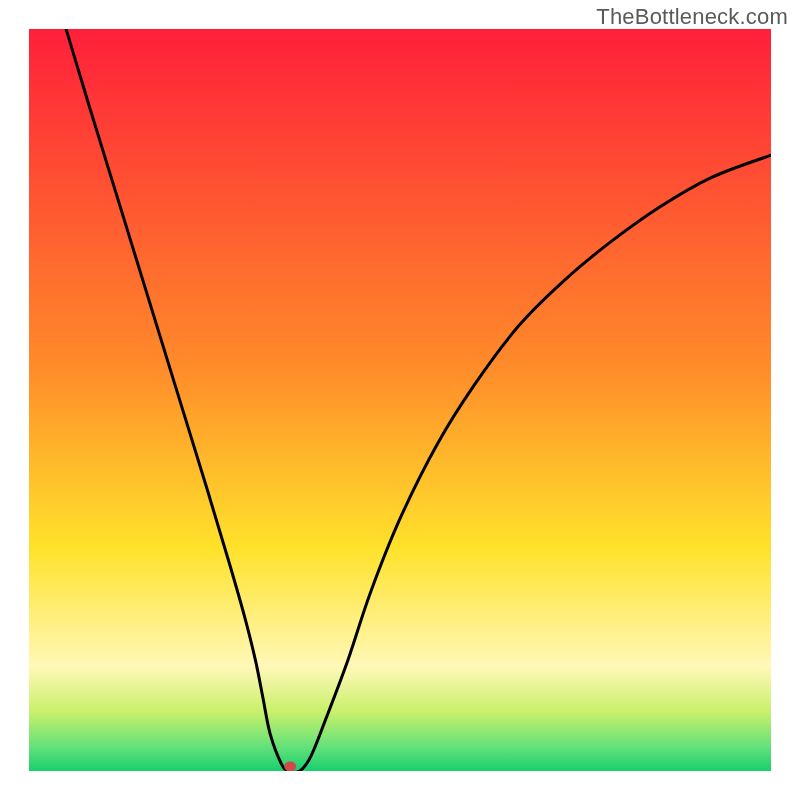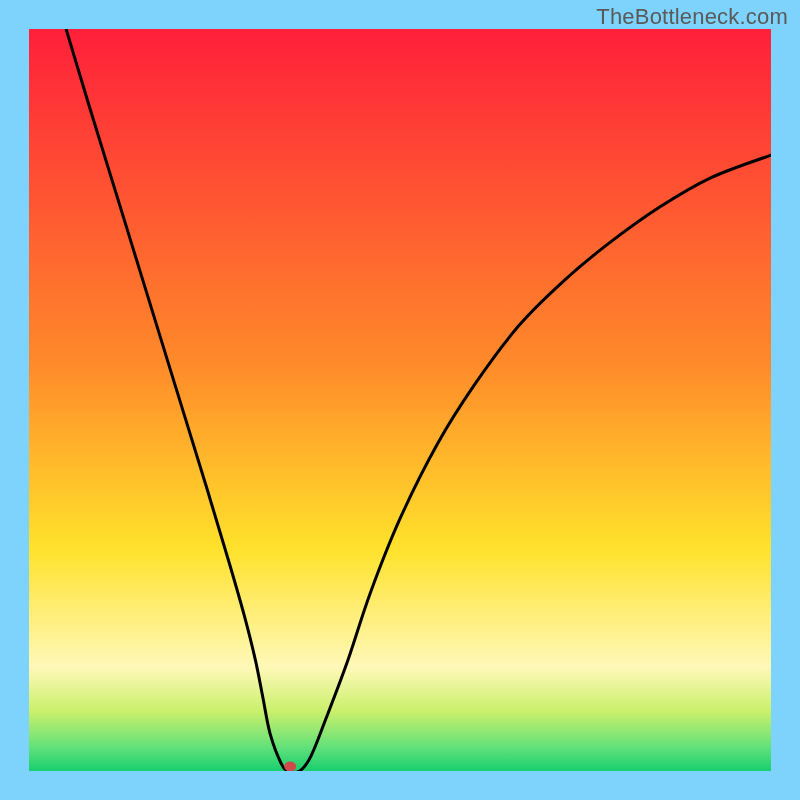--- a/index.html
+++ b/index.html
@@ -7,21 +7,21 @@
     padding: 0;
     width: 800px;
     height: 800px;
     background: #000;
     overflow: hidden;
     font-family: Arial, Helvetica, sans-serif;
   }
   .frame {
     position: absolute;
     inset: 0;
-    background: #7dd3fc;
+    background: #ffffff;
     padding-left: 7px;
   }
   .plot {
     position: absolute;
     left: 29px;
     top: 29px;
     width: 742px;
     height: 742px;
   }
   .watermark {

